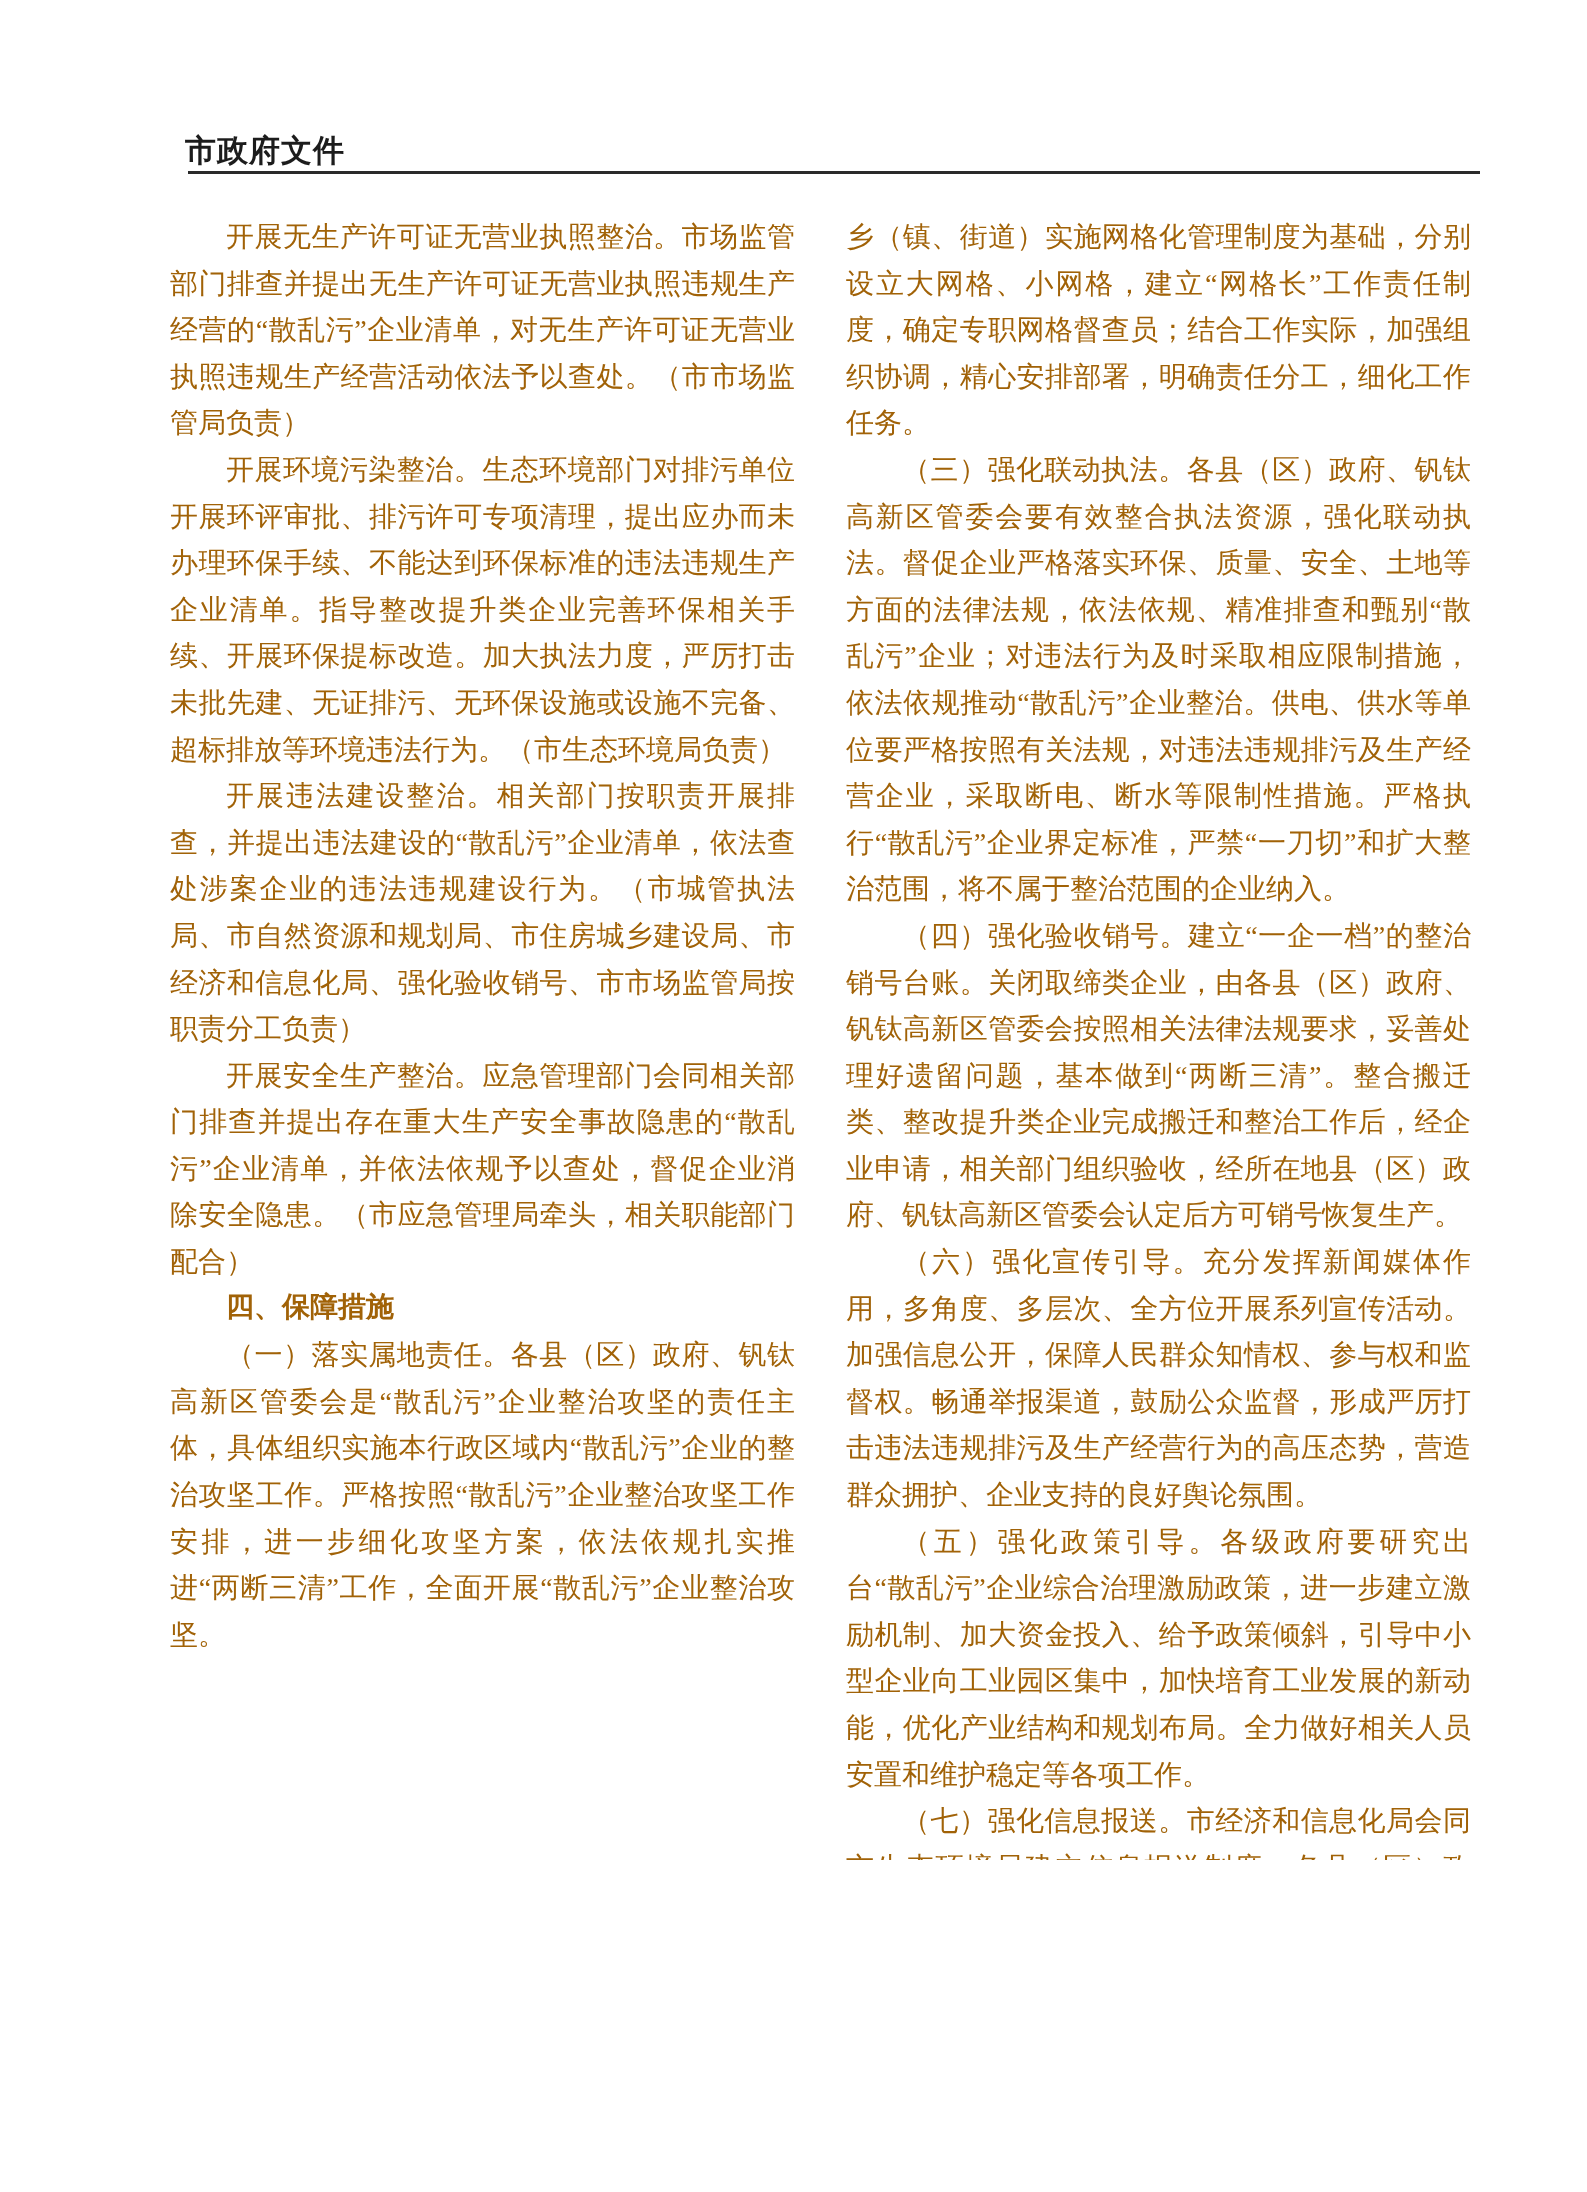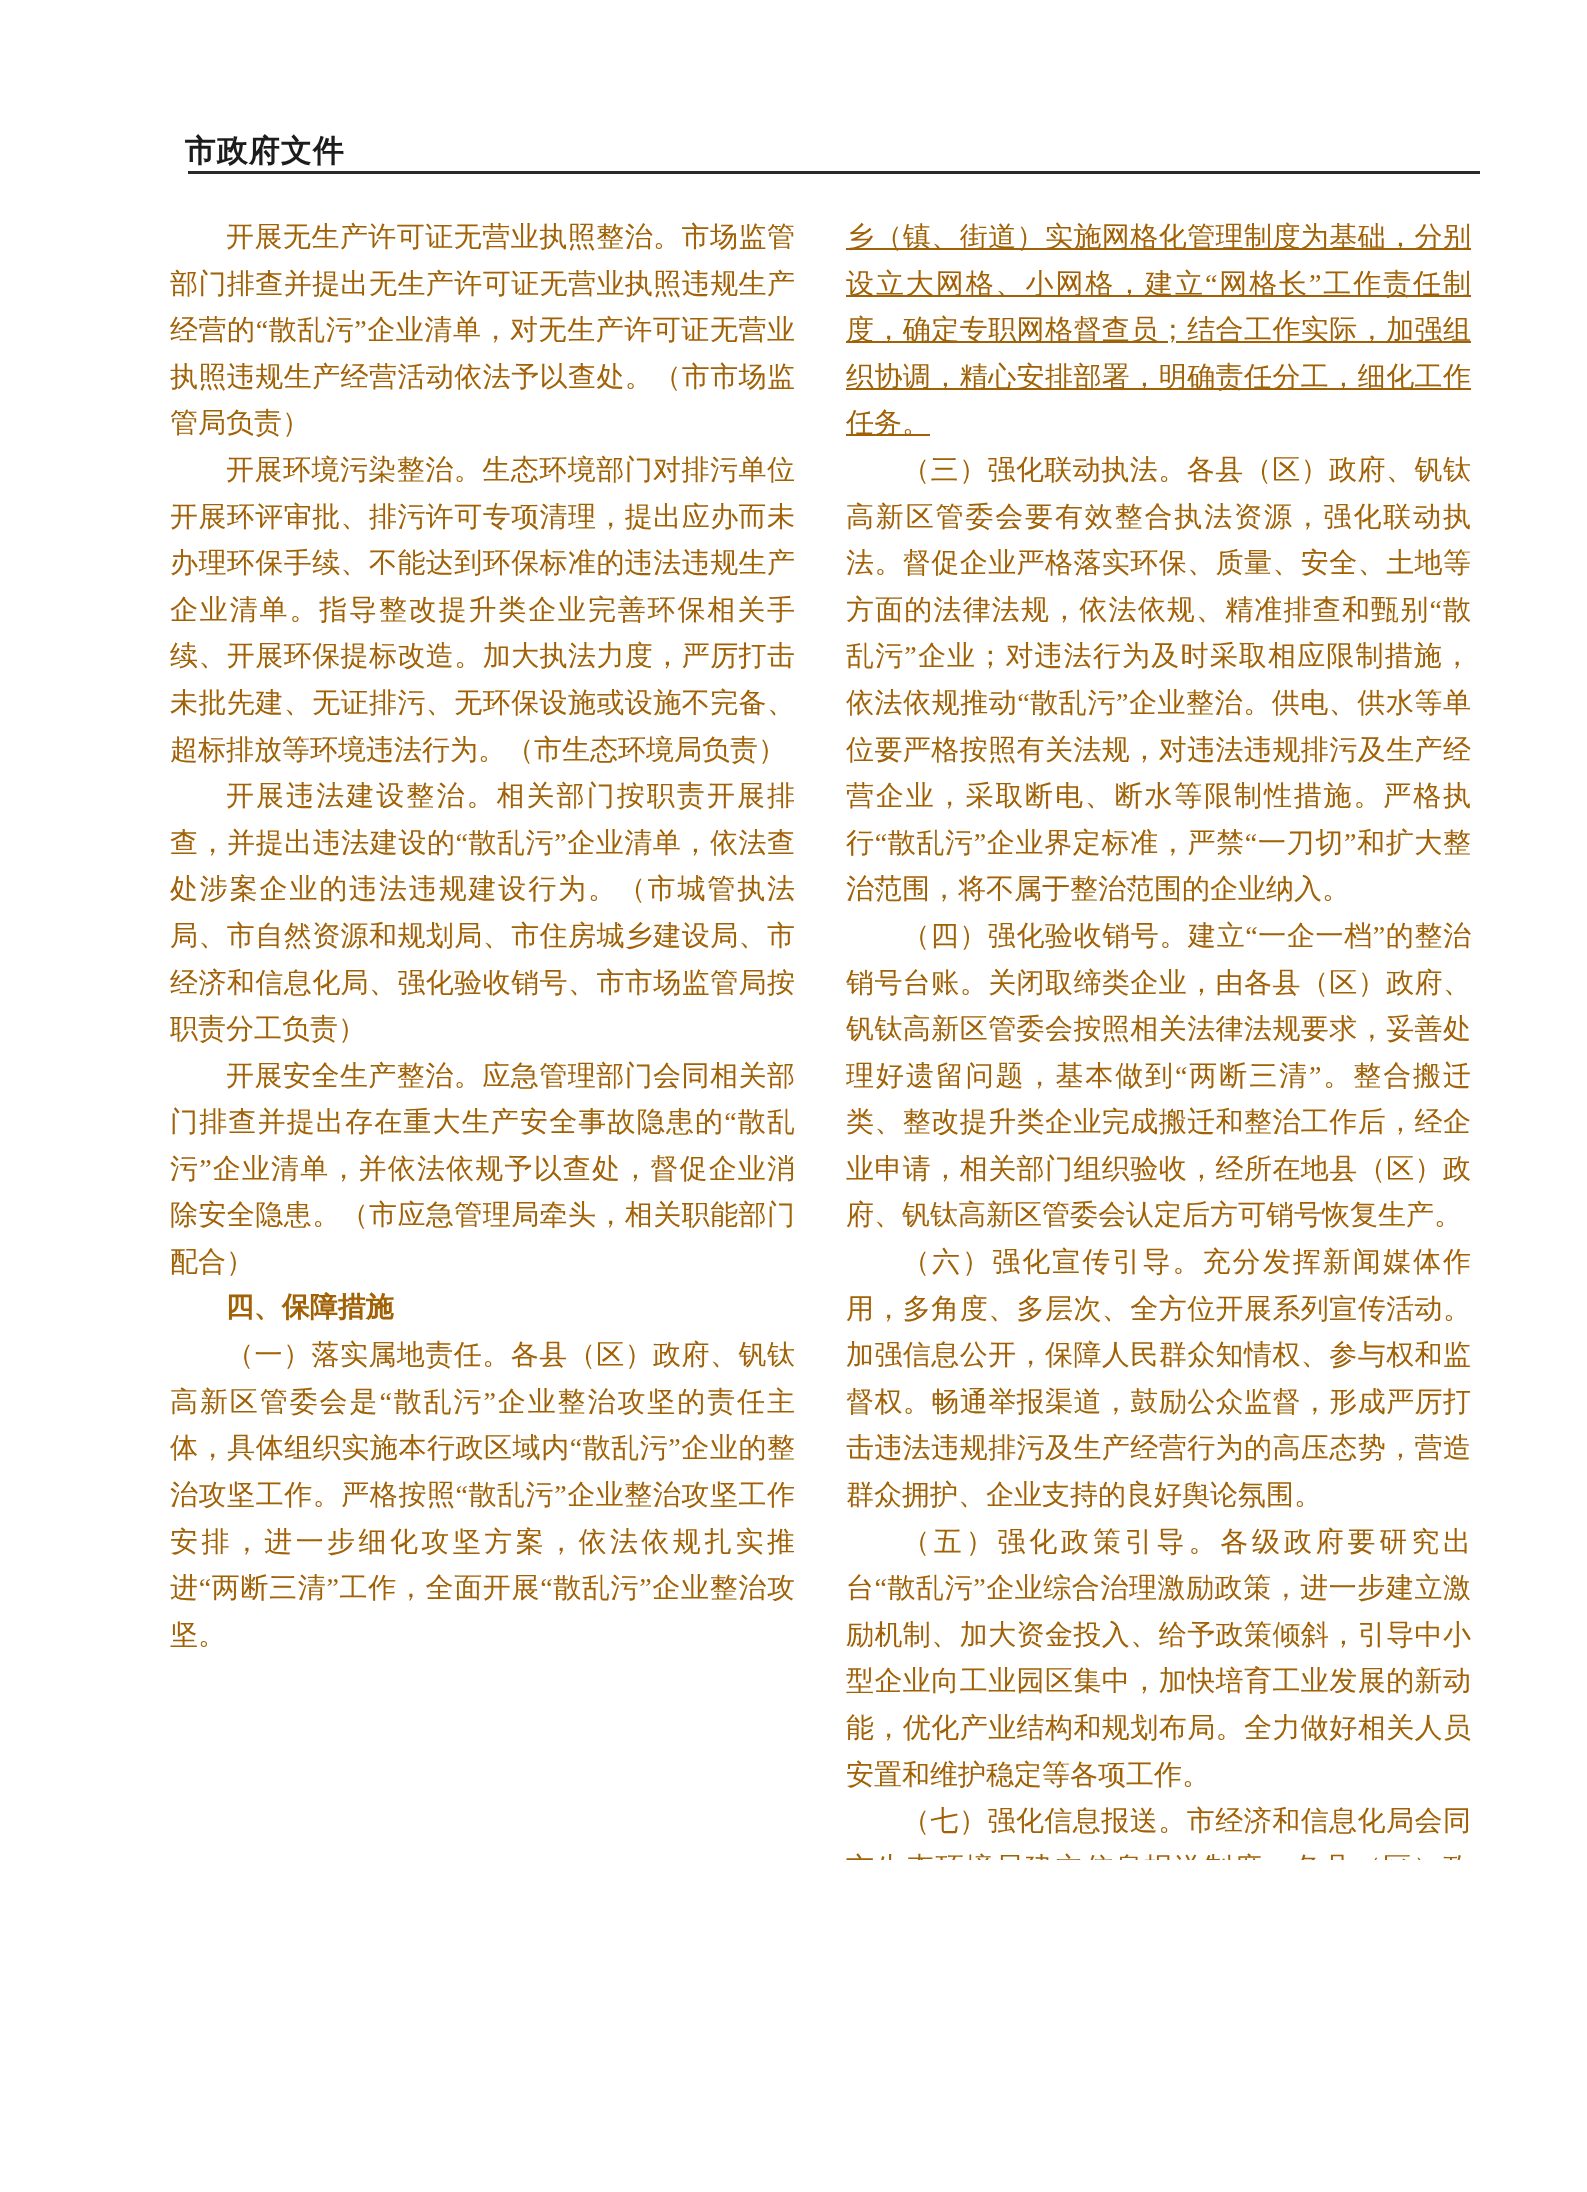--- a/index.html
+++ b/index.html
@@ -47,21 +47,21 @@
     text-align: justify;
     color: #a16207;
   }
   .column-left  { left: 150px; }
   .column-right { left: 826px; }
   .para {
     margin: 0;
     padding: 0;
     text-indent: 2em;
   }
-  .para.no-indent { text-indent: 0; text-decoration: underline; }
+  .para.no-indent { text-indent: 0; }
   .para.heading {
     font-family: Liberation Mono, monospace;
     font-weight: bold;
   }
   
   .footer-page-num {
     position: absolute;
     left: 145px;
     top: 2030px;
     font-size: 38px;

